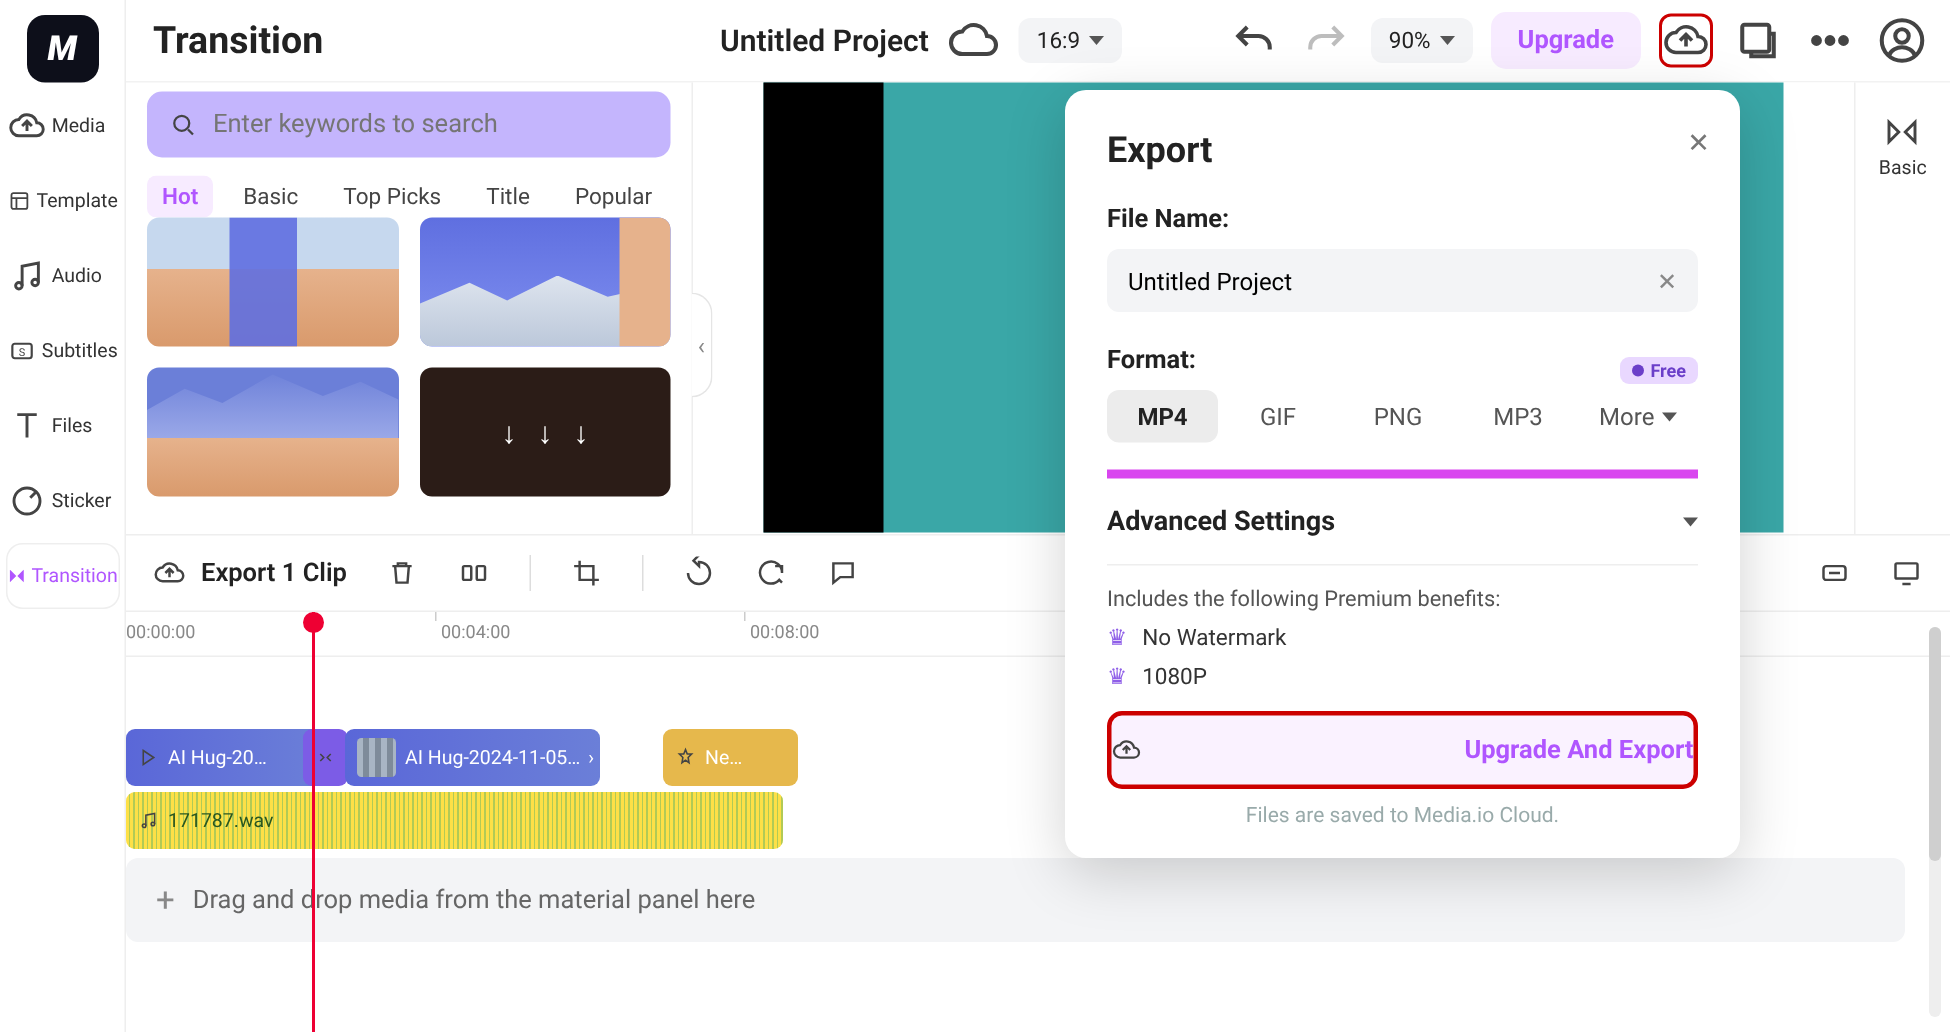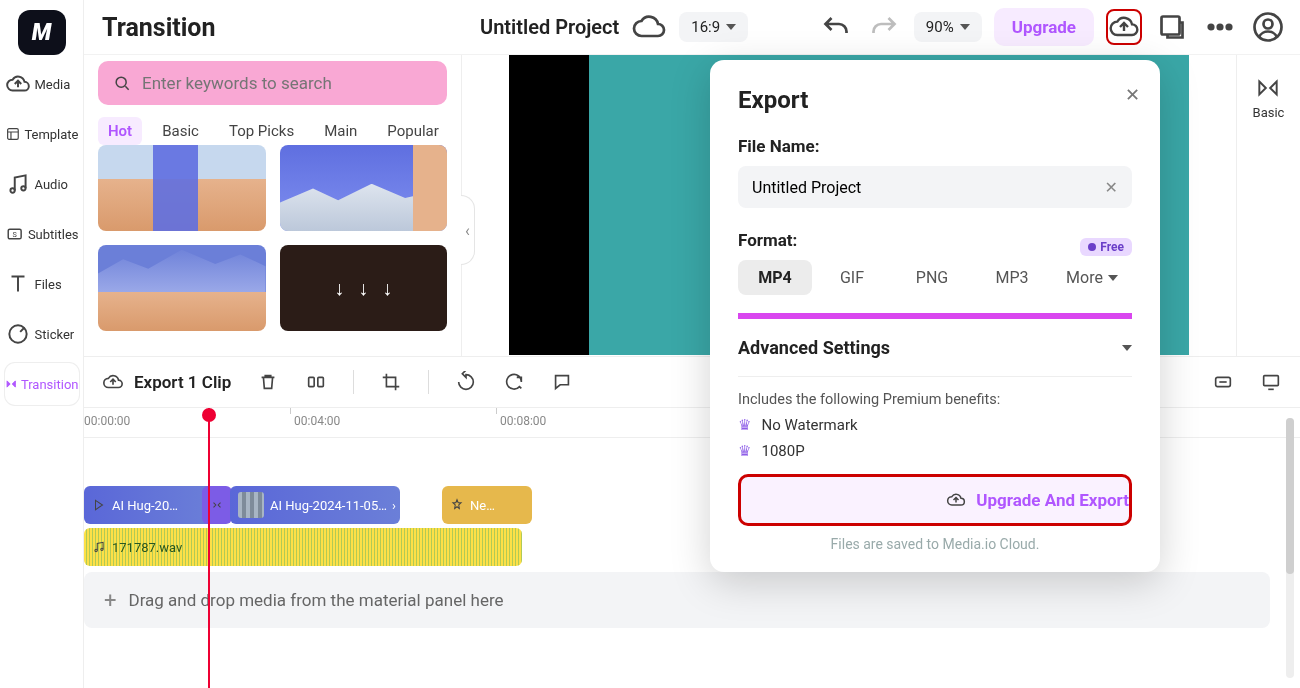--- a/index.html
+++ b/index.html
@@ -26,21 +26,21 @@
   .proj-title{font-size:20px; font-weight:600;}
   .pill{ background:#f3f4f6; border-radius:8px; padding:6px 12px; display:flex; align-items:center; gap:6px; font-size:15px; cursor:pointer;}
   .upgrade-btn{ background:#f7ebff; color:#b056ff; font-weight:700; font-size:17px; padding:9px 18px; border-radius:10px;}
   .iconbtn{ width:36px; height:36px; display:flex; align-items:center; justify-content:center; cursor:pointer; border-radius:8px;}
   .iconbtn.boxed{ border:2px solid #c00;}
   .chev-down{width:0;height:0;border-left:5px solid transparent;border-right:5px solid transparent;border-top:6px solid #555;}
 
   
   .content-row{ flex:1; display:flex; min-height:0;}
   .panel-left{ width:378px; border-right:1px solid #eee; display:flex; flex-direction:column; padding:0 14px; position:relative;}
-  .search-box{ background:#f9a8d4; border-radius:10px; height:44px; display:flex; align-items:center; gap:10px; padding:0 14px; margin:6px 0 12px;justify-content:space-between;}
+  .search-box{ background:#c4b5fd; border-radius:10px; height:44px; display:flex; align-items:center; gap:10px; padding:0 14px; margin:6px 0 12px;justify-content:space-between;}
   .search-box input{ border:none; background:transparent; outline:none; font-size:17px; flex:1; color:#555;}
   .chips{ display:flex; gap:10px; overflow:hidden; font-size:15px; color:#444; margin-bottom:0;}
   .chip{ padding:5px 10px; border-radius:6px; cursor:pointer; white-space:nowrap;}
   .chip.active{ background:#f7ebff; color:#b056ff; font-weight:600;}
   .thumbs{ display:grid; grid-template-columns:1fr 1fr; gap:14px;}
   .thumb{ height:86px; border-radius:8px; overflow:hidden; position:relative; cursor:pointer;}
   .thumb.desert{ background:linear-gradient(#c6d8ee 0%,#c6d8ee 40%,#e6b28c 40%,#d99a6c 100%);}
   .thumb.desert::after{content:"";position:absolute;left:55px;top:0;width:45px;height:100%;background:#5f6fe0;opacity:.9;}
   .thumb.mountain{ background:linear-gradient(#5f6fe0,#8090f0);}
   .thumb.mountain::before{content:"";position:absolute;bottom:0;left:0;right:0;height:55%;background:linear-gradient(#dde4ee,#bcc8da);clip-path:polygon(0 40%,20% 10%,35% 35%,55% 0,75% 30%,100% 10%,100% 100%,0 100%);}
@@ -105,21 +105,21 @@
   .formats{display:flex; align-items:center; border-bottom:6px solid #d946ef; padding-bottom:18px; margin-bottom:18px; position:relative;}
   .fmt{flex:1; text-align:center; font-size:16px; color:#555; cursor:pointer; padding:8px 0;}
   .fmt.active{background:#ececec; border-radius:8px; font-weight:700; color:#222; flex:0 0 74px;}
   .fmt.more{flex:0 0 80px; display:flex; align-items:center; justify-content:center; gap:5px;}
   .free-badge{position:absolute; right:0; top:-22px; background:#e9d8ff; color:#6b3fc9; font-size:12px; font-weight:700; padding:2px 8px; border-radius:6px; display:flex; align-items:center; gap:4px;}
   .free-badge::before{content:""; width:8px;height:8px;border-radius:50%;background:#6b3fc9;}
   .adv-row{display:flex; justify-content:space-between; align-items:center; font-size:18px; font-weight:700; border-bottom:1px solid #eee; padding-bottom:18px; margin-bottom:14px; cursor:pointer;}
   .benefits-intro{font-size:14.5px; color:#555; margin-bottom:8px;}
   .benefit{display:flex; align-items:center; gap:10px; font-size:15px; color:#333; margin-bottom:8px;}
   .crown{color:#8f5fe8;}
-  .export-btn{margin-top:14px; border:3px solid #c00; background:#faf2ff; color:#b056ff; font-weight:700; font-size:17px; height:52px; border-radius:10px; display:flex; align-items:center; justify-content:flex-end; gap:10px; cursor:pointer;}
+  .export-btn{margin-top:14px; border:3px solid #c00; background:#faf2ff; color:#b056ff; font-weight:700; font-size:17px; height:52px; border-radius:10px; display:flex; align-items:center; justify-content:space-between; gap:10px; cursor:pointer;}
   .save-note{text-align:center; font-size:14px; color:#9aa; margin-top:10px;}
 
   svg{stroke:#444; fill:none; stroke-width:1.8;}
 </style>
 </head>
 <body>
 
 <div class="app">
 
   <div class="sidebar-left">
@@ -239,21 +239,21 @@
           <svg viewBox="0 0 24 24" width="20" height="20">
               <circle cx="11" cy="11" r="6"></circle>
               <path d="M20 20l-4-4"></path>
             </svg>
           <input placeholder="Enter keywords to search" style="">
         </div>
         <div class="chips">
           <div class="chip active">Hot</div>
           <div class="chip">Basic</div>
           <div class="chip">Top Picks</div>
-          <div class="chip">Main</div>
+          <div class="chip">Title</div>
           <div class="chip">Popular</div>
 
         </div>
         <div class="thumbs">
           <div class="thumb desert"></div>
           <div class="thumb mountain"></div>
           <div class="thumb combo"></div>
           <div class="thumb dark">
               <span>↓</span>
               <span>↓</span>

